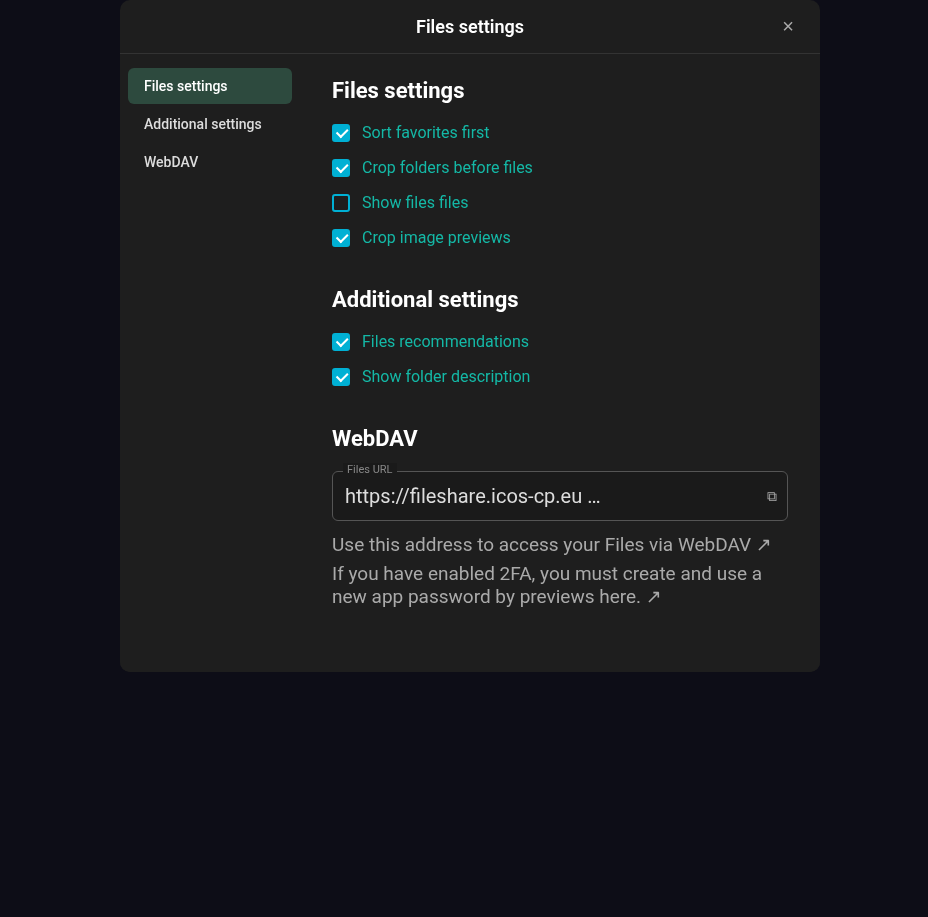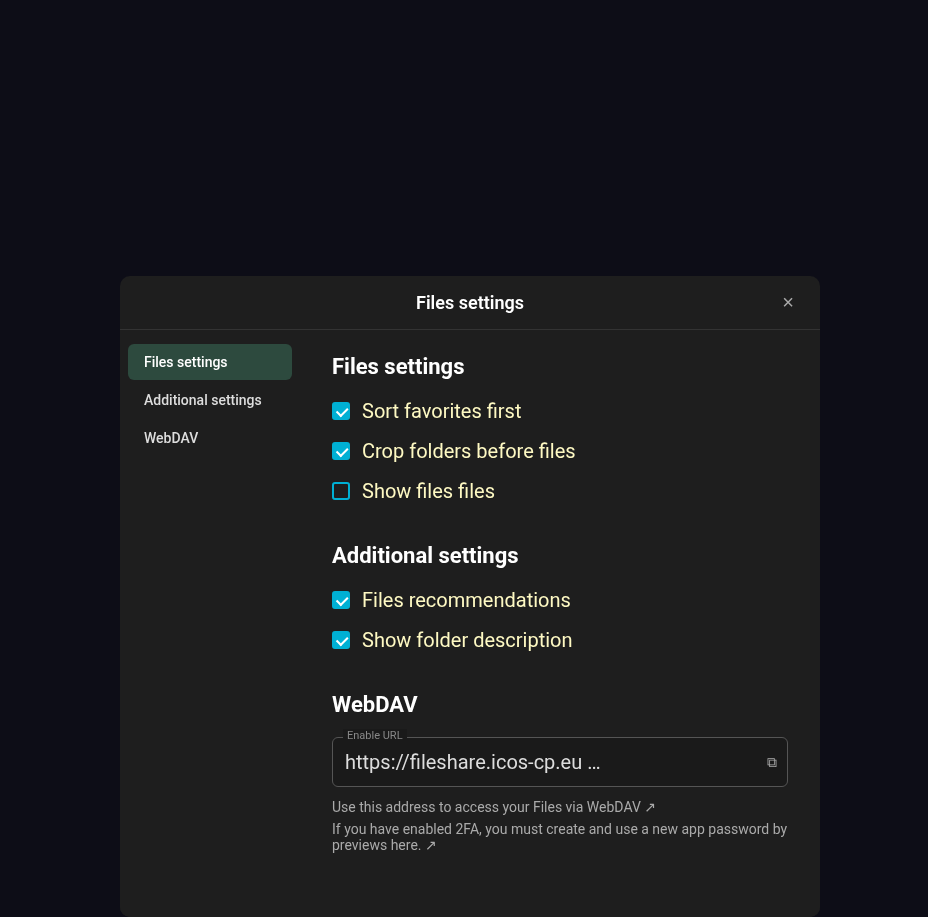--- a/index.html
+++ b/index.html
@@ -13,21 +13,21 @@
       display: flex;
       align-items: center;
       justify-content: center;
     }
 
     .overlay {
       position: absolute;
       top: 0; left: 0; right: 0; bottom: 0;
       background: rgba(0,0,0,0.5);
       display: flex;
-      align-items: flex-end;
+      align-items: flex-start;
       justify-content: center;
       padding-left: 12px;
     }
 
     .modal {
       background: #1e1e1e;
       border-radius: 10px;
       width: 700px;
       max-height: 880px;
       display: flex;
@@ -117,22 +117,22 @@
 
     .checkbox-item {
       display: flex;
       align-items: center;
       gap: 12px;
       margin-bottom: 16px;
       cursor: pointer;
     }
 
     .checkbox-item label {
-      font-size: 20px;
-      color: #fef9c3;
+      font-size: 16px;
+      color: #14b8a6;
       cursor: pointer;
     }
 
     .custom-checkbox {
       width: 18px;
       height: 18px;
       border: 2px solid #00b0d4;
       border-radius: 3px;
       display: flex;
       align-items: center;
@@ -189,21 +189,21 @@
       position: absolute;
       right: 10px;
       top: 50%;
       transform: translateY(-50%);
       cursor: pointer;
       color: #aaa;
       font-size: 14px;
     }
 
     .webdav-hint {
-      font-size: 14px;
+      font-size: 19px;
       color: #aaa;
       margin-bottom: 6px;
     }
 
     .url-masked {
       display: inline-block;
       background: #555;
       height: 14px;
       width: 220px;
       border-radius: 3px;
@@ -249,20 +249,24 @@
           <div class="checkbox-item">
             <div class="custom-checkbox checked"></div>
             <label>Crop folders before files</label>
           </div>
 
           <div class="checkbox-item">
             <div class="custom-checkbox"></div>
             <label>Show files files</label>
           </div>
 
+          <div class="checkbox-item">
+            <div class="custom-checkbox checked"></div>
+            <label>Crop image previews</label>
+          </div>
 
         </div>
 
         <div class="section">
           <div class="section-title">Additional settings</div>
 
           <div class="checkbox-item">
             <div class="custom-checkbox checked"></div>
             <label>Files recommendations</label>
           </div>
@@ -270,21 +274,21 @@
           <div class="checkbox-item">
             <div class="custom-checkbox checked"></div>
             <label>Show folder description</label>
           </div>
         </div>
 
         <div class="section">
           <div class="section-title">WebDAV</div>
 
           <div class="webdav-url-container">
-            <span class="webdav-url-label">Enable URL</span>
+            <span class="webdav-url-label">Files URL</span>
             <div class="webdav-url-value">
               <span>https://fileshare.icos-cp.eu</span>
               <span class="url-masked"></span>
             </div>
             <span class="copy-icon">⧉</span>
           </div>
 
           <div class="webdav-hint">
             <span>Use this address to access your Files via WebDAV ↗</span>
           </div>

